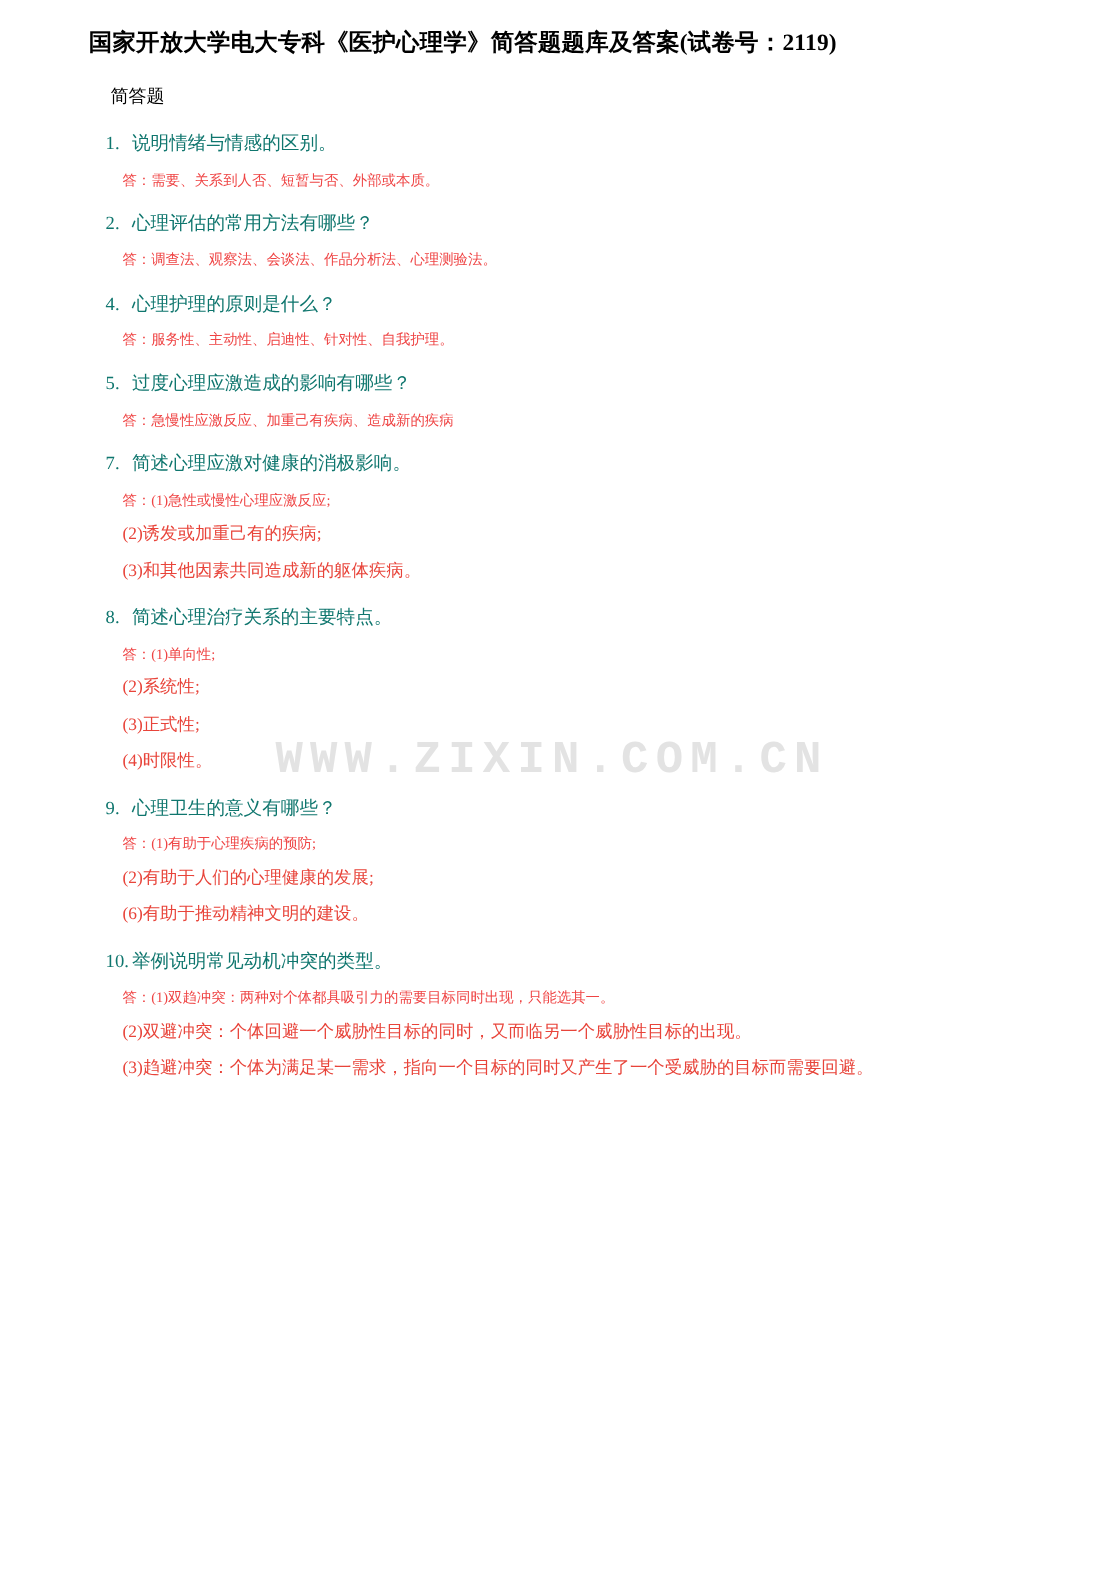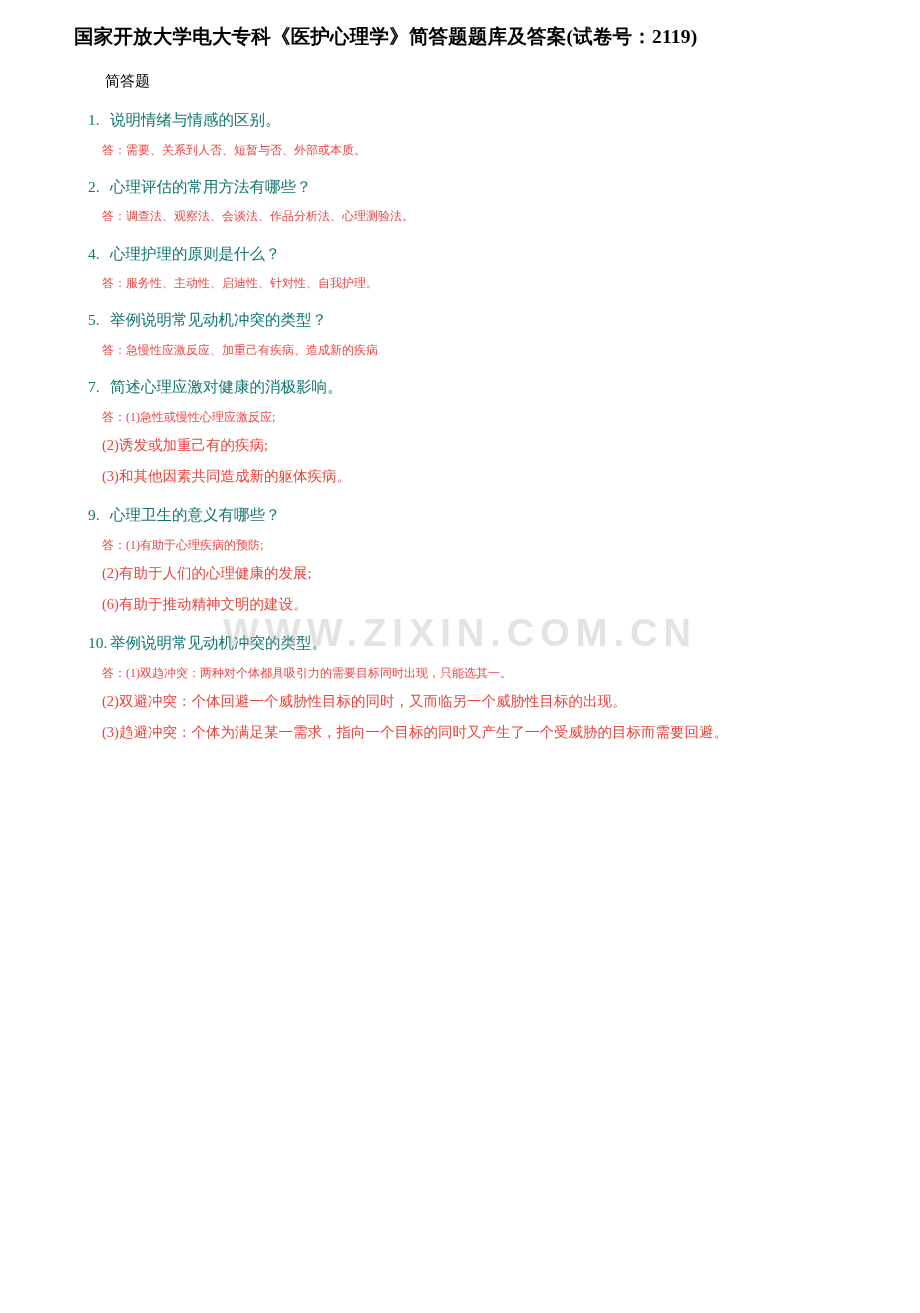--- a/index.html
+++ b/index.html
@@ -30,21 +30,21 @@
     color: #000000;
     padding: 22px 0 0 74px;
     line-height: 1.5;
   }
   .content {
     padding: 18px 74px 0 88px;
   }
   .section-label {
     font-size: 15px;
     color: #000000;
-    margin: 0 0 14px 17px;
+    margin: 0 0 14px 4px;
     line-height: 1.6;
   }
   .qa-list {
     margin: 0;
     padding: 0;
     list-style: none;
   }
   .q-line {
     font-size: 15.5px;
     color: #0f766e;
@@ -75,21 +75,21 @@
   }
   .block:last-child {
     margin-bottom: 0;
   }
   .watermark {
     position: absolute;
     top: 612px;
     left: 0;
     width: 920px;
     text-align: center;
-    font-family: Liberation Sans, sans-serif;
+    font-family: Liberation Mono, monospace;
     font-size: 38px;
     font-weight: bold;
     letter-spacing: 6px;
     color: rgba(170, 170, 170, 0.33);
     pointer-events: none;
     user-select: none;
     z-index: 5;
   }
 </style>
 </head>
@@ -122,35 +122,44 @@
 
       <div class="block">
         <div class="q-line">
           <span class="q-num">4.</span><span>心理护理的原则是什么？</span>
         </div>
         <div class="a-line">答：服务性、主动性、启迪性、针对性、自我护理。</div>
       </div>
 
       <div class="block">
         <div class="q-line">
-          <span class="q-num">5.</span><span>举例说明常见动机冲突的类型？</span>
+          <span class="q-num">5.</span><span>过度心理应激造成的影响有哪些？</span>
         </div>
         <div class="a-line">答：急慢性应激反应、加重己有疾病、造成新的疾病</div>
       </div>
 
 
       <div class="block">
         <div class="q-line">
           <span class="q-num">7.</span><span>简述心理应激对健康的消极影响。</span>
         </div>
         <div class="a-line">答：(1)急性或慢性心理应激反应;</div>
         <div class="a-cont">(2)诱发或加重己有的疾病;</div>
         <div class="a-cont">(3)和其他因素共同造成新的躯体疾病。</div>
       </div>
 
+      <div class="block">
+        <div class="q-line">
+          <span class="q-num">8.</span><span>简述心理治疗关系的主要特点。</span>
+        </div>
+        <div class="a-line">答：(1)单向性;</div>
+        <div class="a-cont">(2)系统性;</div>
+        <div class="a-cont">(3)正式性;</div>
+        <div class="a-cont">(4)时限性。</div>
+      </div>
 
       <div class="block">
         <div class="q-line">
           <span class="q-num">9.</span><span>心理卫生的意义有哪些？</span>
         </div>
         <div class="a-line">答：(1)有助于心理疾病的预防;</div>
         <div class="a-cont">(2)有助于人们的心理健康的发展;</div>
         <div class="a-cont">(6)有助于推动精神文明的建设。</div>
       </div>
 

